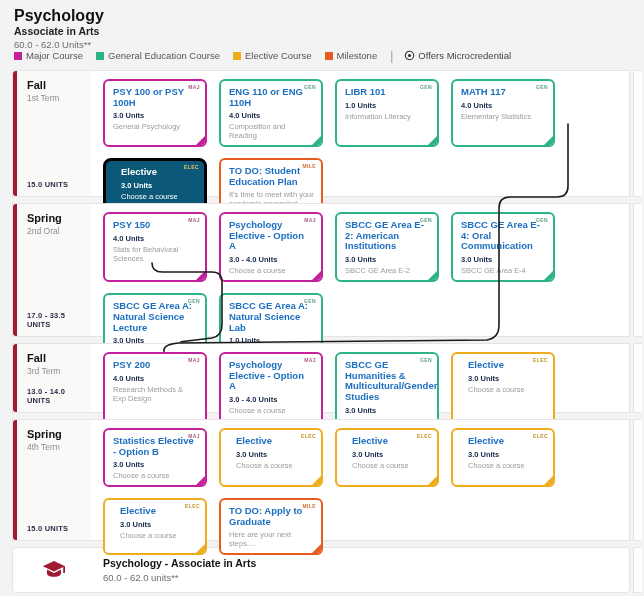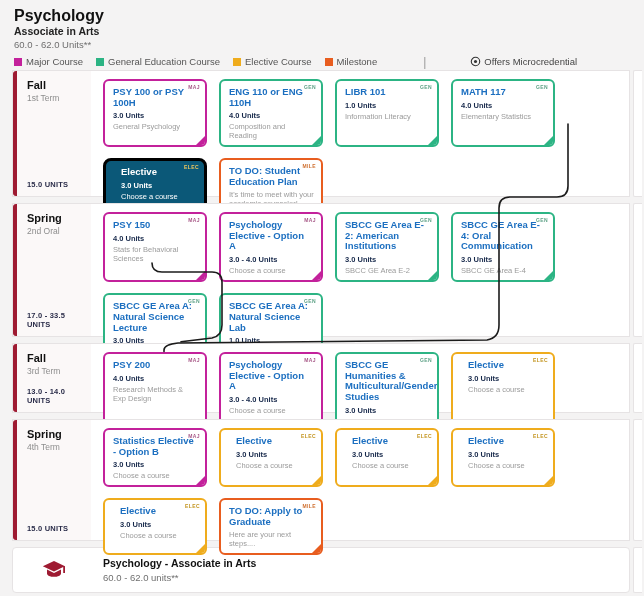--- a/index.html
+++ b/index.html
@@ -7,21 +7,21 @@
     width:644px;height:596px;overflow:hidden;position:relative;
     background:#f4f3f3;
     font-family:"Liberation Sans","DejaVu Sans",sans-serif;
     -webkit-font-smoothing:antialiased;
   }
   
   .page-header{height:70px;box-sizing:border-box;padding:8px 0 0 14px;}
   .page-title{font-size:16px;font-weight:bold;color:#111;line-height:1.05;}
   .page-subtitle{font-size:10.5px;font-weight:bold;color:#222;margin-top:0;}
   .page-units{font-size:9.5px;color:#6f6f6f;margin-top:2px;}
-  .legend{margin-top:6px;display:flex;align-items:center;font-size:9.5px;color:#555;gap:33px;}
+  .legend{display:flex;align-items:center;font-size:9.5px;color:#555;}
   .legend-item{display:flex;align-items:center;margin-right:13px;}
   .swatch{width:8px;height:8px;display:inline-block;margin-right:4px;}
   .legend-divider{color:#999;margin:0 11px 0 0;font-size:12px;line-height:1;}
   .micro-item{display:flex;align-items:center;color:#444;}
   .micro-item svg{margin-right:3px;}
   
   #terms{position:relative;z-index:1;}
   .term-row{
     position:relative;display:flex;box-sizing:border-box;
     background:#fff;border:1px solid #e6e3e4;border-radius:0;

